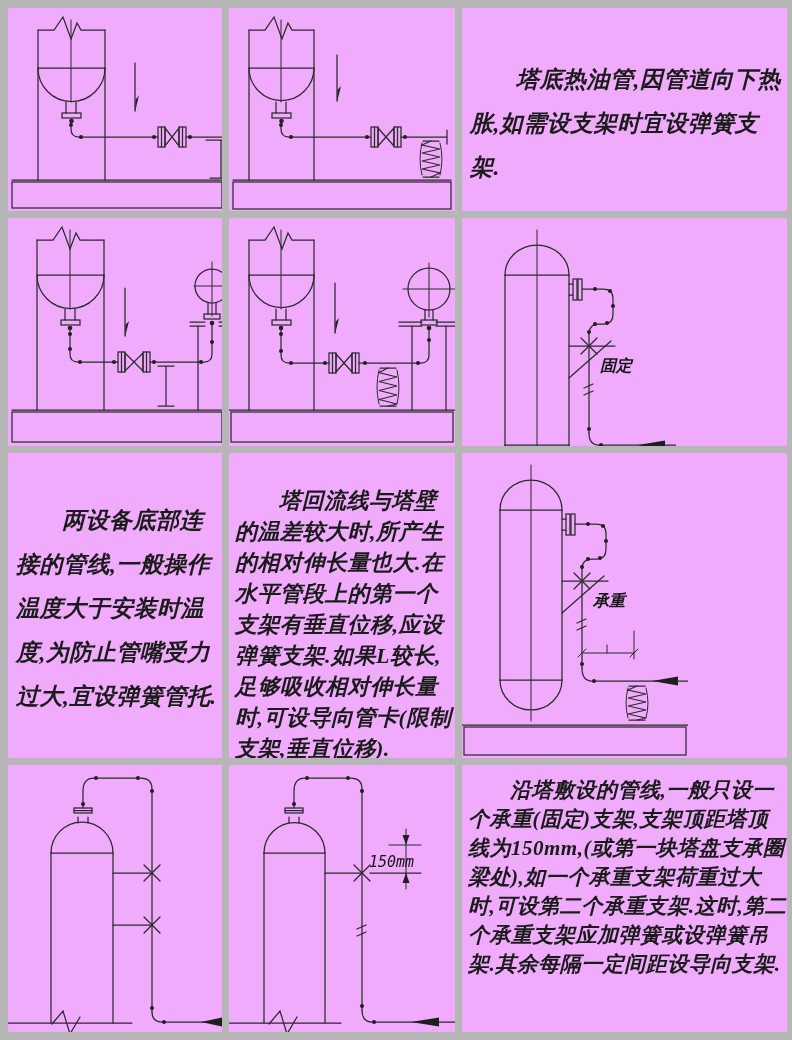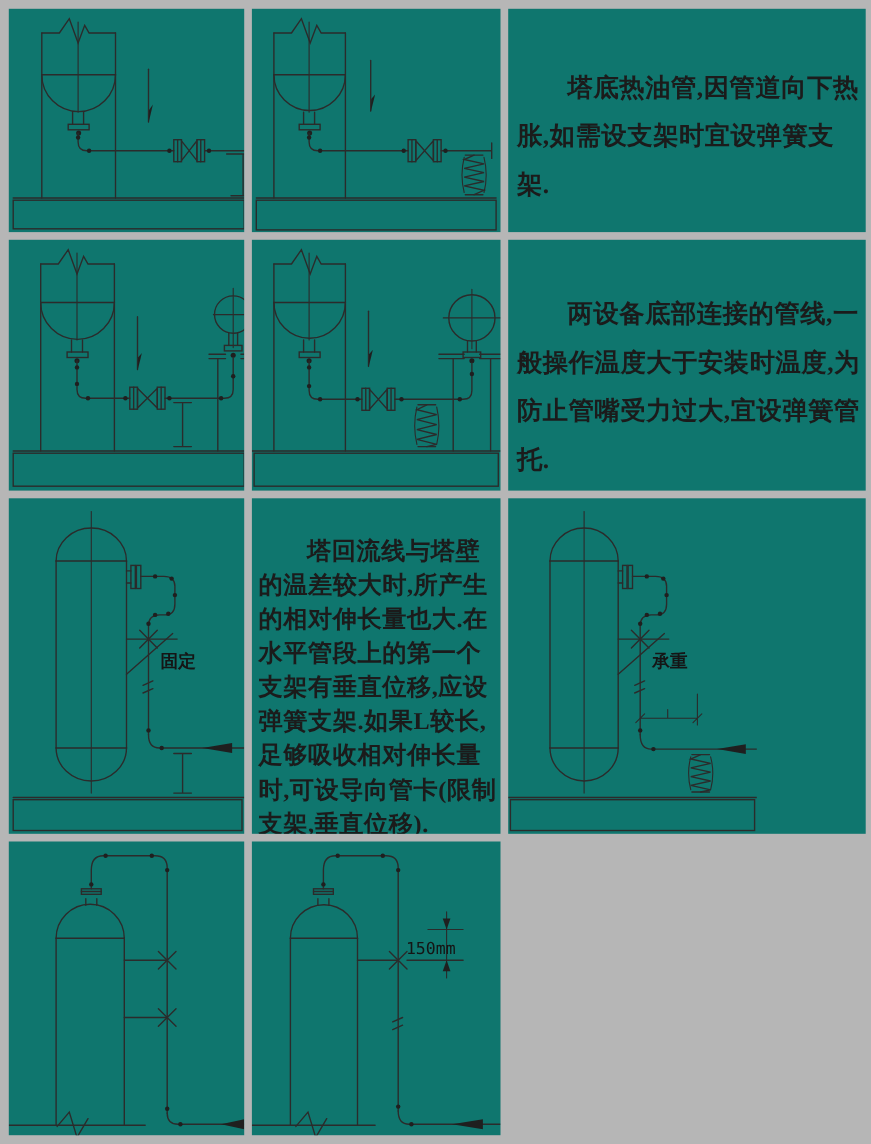--- a/index.html
+++ b/index.html
@@ -6,21 +6,21 @@
   .sheet{
     width:792px;height:1040px;box-sizing:border-box;
     background:#b6b6b6;
     display:grid;
     grid-template-columns:214px 226px 1fr;
     grid-template-rows:203px 228px 305px 267px;
     gap:7px;
     padding:8px 5px 8px 8px;
     font-family:"Liberation Serif","DejaVu Serif",serif;
   }
-  .cell{background:#0f766e;overflow:hidden;position:relative;}
+  .cell{background:#f0abfc;overflow:hidden;position:relative;font-style:italic;}
   .note{
     color:#1b1b1b;font-weight:600;letter-spacing:0.5px;
   }
   .note p{margin:0;text-indent:2em;}
   .note-1{padding:50px 2px 0 8px;font-size:23px;line-height:44px;}
   .note-2{padding:46px 3px 0 8px;font-size:23px;line-height:44px;}
   .note-3{padding:32px 2px 0 6px;font-size:22px;line-height:31px;}
   .note-4{padding:11px 0 0 6px;font-size:21px;line-height:29px;}
   svg.dgm{display:block;}
   .dgm path,.dgm line,.dgm rect,.dgm circle,.dgm polyline{
@@ -245,24 +245,20 @@
         <path d="M106,65 V115"></path>
           <path class="solid" d="M106,116 L110,100 L106.5,104 Z"></path>
       </g>
       <g>
         <path d="M0,192 H226"></path>
         <rect class="hatchrect" x="2" y="194" width="222" height="30" fill="url(#ghatch)"></rect>
       </g>
     </svg>
   </div>
 
-  <div class="cell note note-2">
-    <p>两设备底部连接的管线,一般操作温度大于安装时温度,为防止管嘴受力过大,宜设弹簧管托.</p>
-  </div>
-
   <div class="cell">
     <svg class="dgm" width="214" height="305" viewBox="0 0 214 305">
       <g>
         <path d="M43,57 V227 M107,57 V227"></path>
         <path d="M43,57 A32,30 0 0 1 107,57 M43,227 A32,30 0 0 0 107,227"></path>
         <path d="M43,57 H107 M43,227 H107"></path>
         <path class="thin" d="M75,12 V268"></path>
       </g>
       <g>
         <path d="M107,66 H111 M107,77 H111"></path>
@@ -296,20 +292,24 @@
       <g>
         <path d="M150,232 H166 M158,232 V268 M150,268 H166"></path>
       </g>
       <g>
         <path d="M4,272 H214"></path>
         <rect class="hatchrect" x="4" y="274" width="208" height="28" fill="url(#ghatch)"></rect>
       </g>
     </svg>
   </div>
 
+  <div class="cell note note-2">
+    <p>两设备底部连接的管线,一般操作温度大于安装时温度,为防止管嘴受力过大,宜设弹簧管托.</p>
+  </div>
+
   <div class="cell note note-3">
     <p>塔回流线与塔壁的温差较大时,所产生的相对伸长量也大.在水平管段上的第一个支架有垂直位移,应设弹簧支架.如果L较长,足够吸收相对伸长量时,可设导向管卡(限制支架,垂直位移).</p>
   </div>
 
   <div class="cell">
     <svg class="dgm" width="226" height="305" viewBox="0 0 226 305">
       <g>
         <path d="M38,57 V227 M100,57 V227"></path>
         <path d="M38,57 A31,30 0 0 1 100,57 M38,227 A31,30 0 0 0 100,227"></path>
         <path d="M38,57 H100 M38,227 H100"></path>
@@ -437,14 +437,17 @@
         <circle class="dot" cx="145" cy="257" r="2"></circle>
         <polygon class="solid" points="182,257 210,252.5 210,261.5"></polygon>
       </g>
       <g>
         <path d="M0,258 H112"></path>
         <path d="M40,259 L51,246 L58,269 L68,252"></path>
       </g>
     </svg>
   </div>
 
+  <div class="cell note note-4">
+    <p>沿塔敷设的管线,一般只设一个承重(固定)支架,支架顶距塔顶线为150mm,(或第一块塔盘支承圈梁处),如一个承重支架荷重过大时,可设第二个承重支架.这时,第二个承重支架应加弹簧或设弹簧吊架.其余每隔一定间距设导向支架.</p>
+  </div>
 
 </div>
 
 </body></html>

